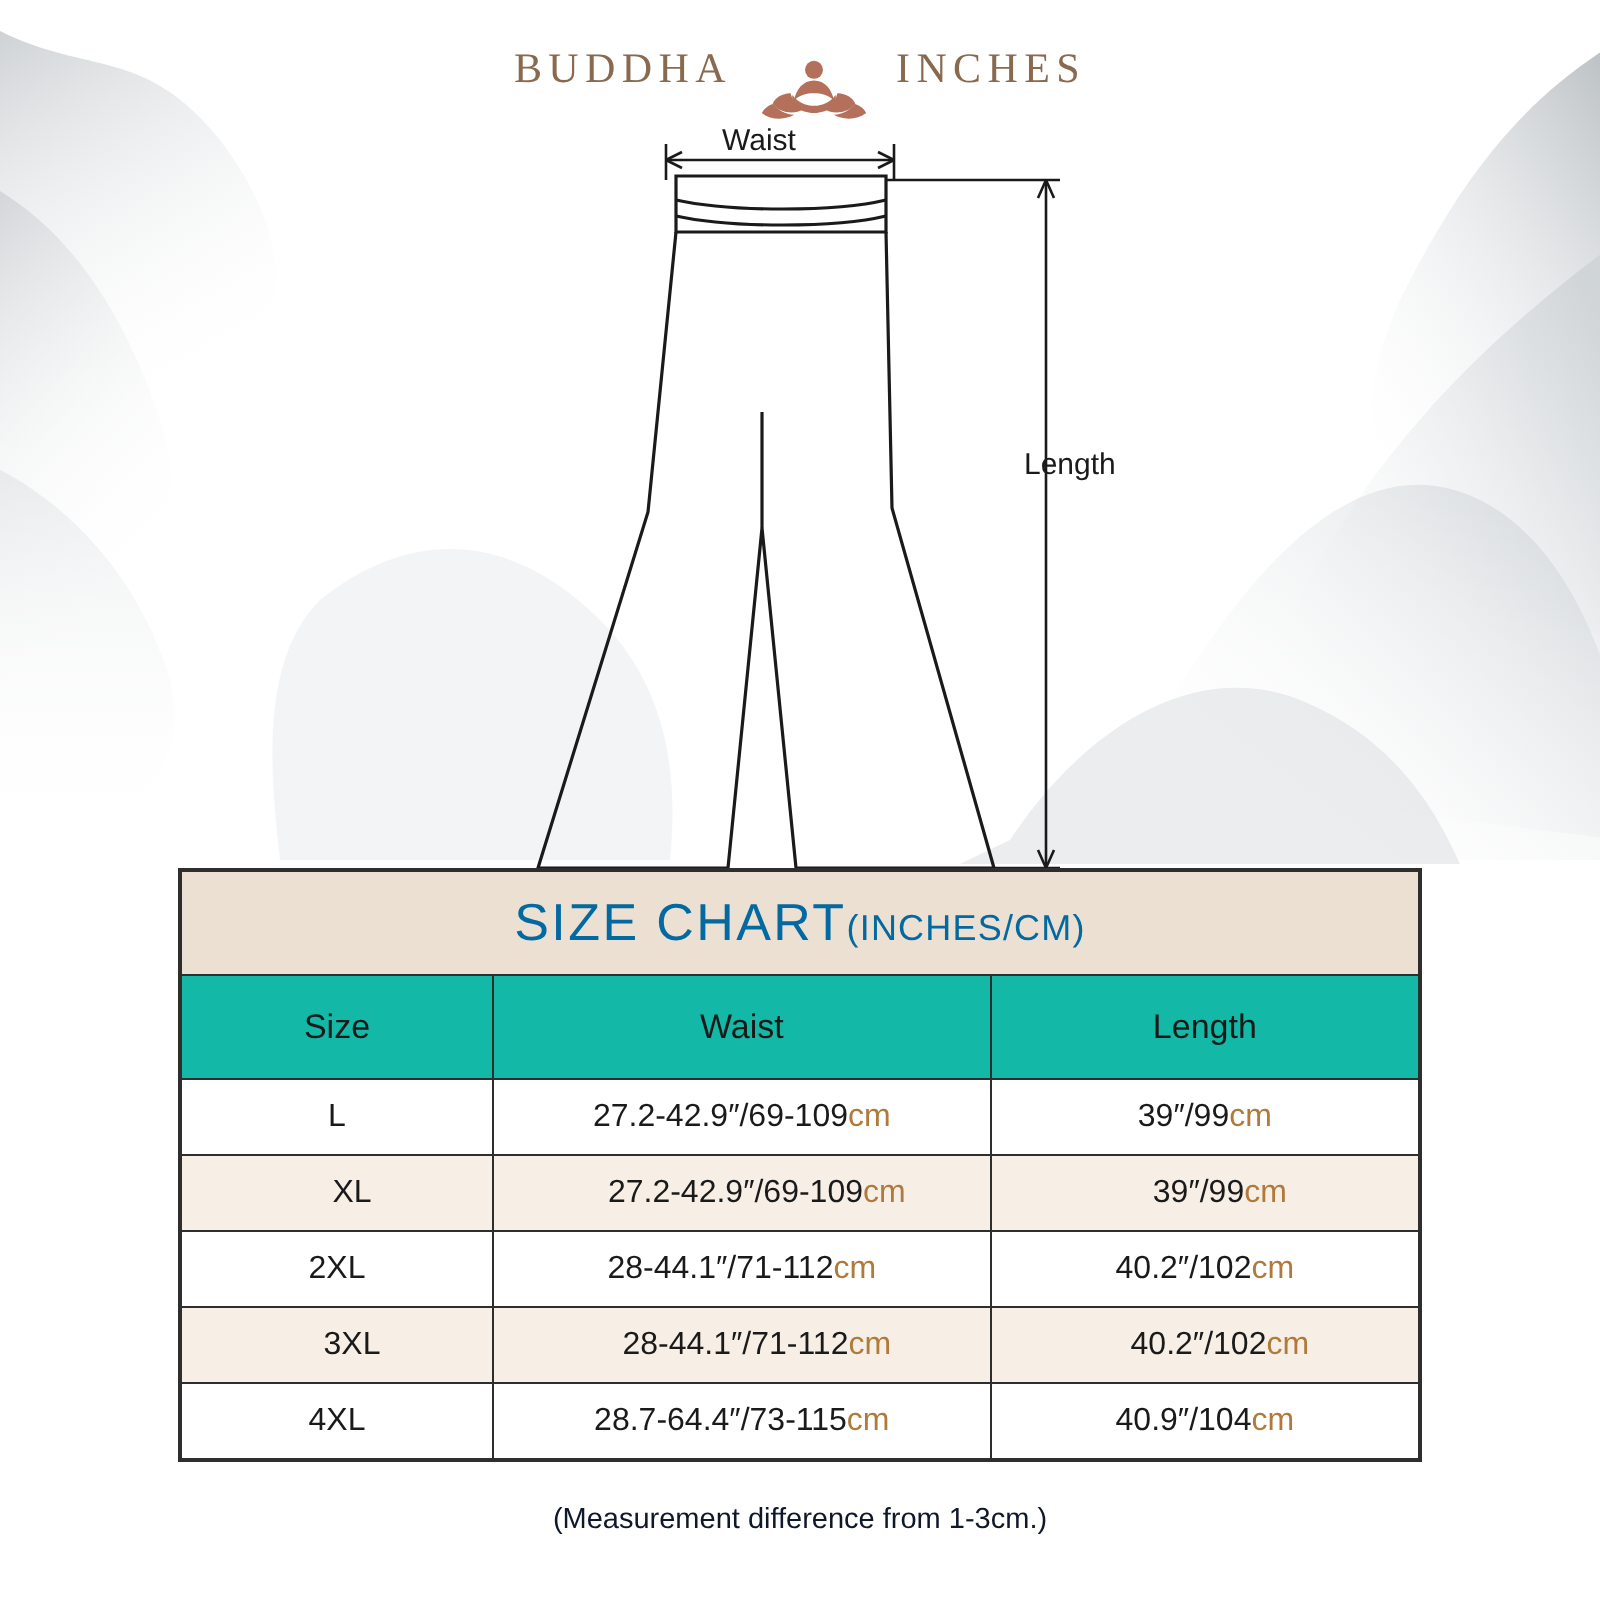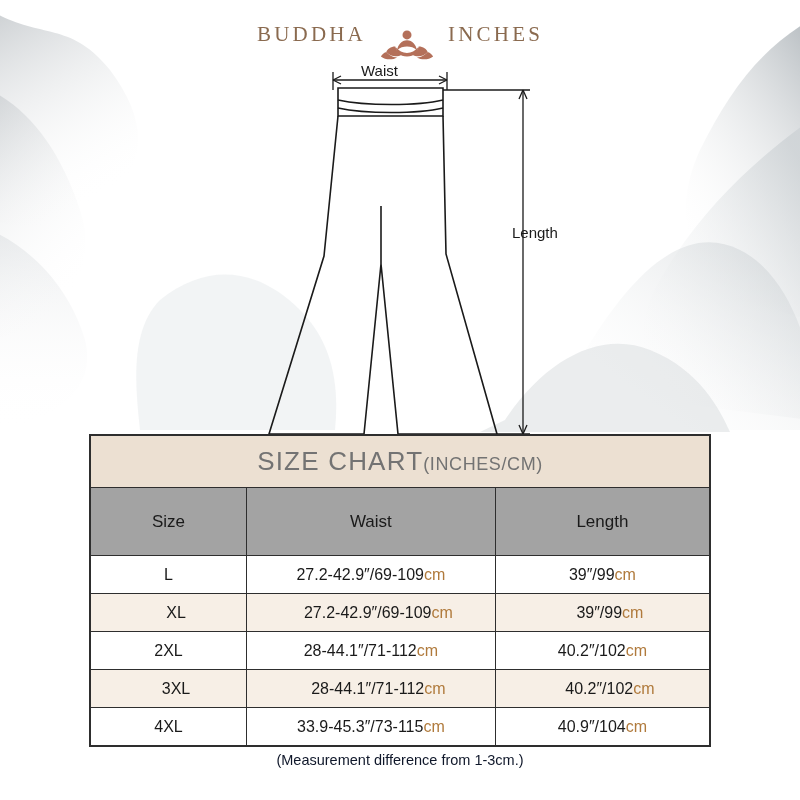--- a/index.html
+++ b/index.html
@@ -90,36 +90,36 @@
     padding: 0;
     border-left: none;
     border-right: none;
     border-top: none;
   }
   .title-inner {
     display: flex;
     align-items: baseline;
     justify-content: center;
     gap: 0px;
-    color: #737373;
+    color: #0369a1;
   }
   .title-main {
     font-size: 26px;
     letter-spacing: 1.2px;
     font-weight: 400;
   }
   .title-sub {
     font-size: 18px;
     letter-spacing: 0.6px;
   }
   .head-row td {
-    height: 68px;
+    height: 52px;
     font-size: 17px;
     color: #1a1a1a;
-    background: #a3a3a3;
+    background: #14b8a6;
   }
   .data-row td {
     height: 38px;
     font-size: 16px;
     color: #1a1a1a;
   }
   .row-alt td { background: #f7efe6; padding-left: 16px; }
   .row-plain td { background: #ffffff; }
   .cm { color: #b07a3c; }
   .col-size { width: 25.2%; }
@@ -261,21 +261,21 @@
         </tr>
 
         <tr class="data-row row-alt">
           <td>3XL</td>
           <td><span>28-44.1″/71-112</span><span class="cm">cm</span></td>
           <td><span>40.2″/102</span><span class="cm">cm</span></td>
         </tr>
 
         <tr class="data-row row-plain">
           <td>4XL</td>
-          <td><span>33.9-45.3″/73-115</span><span class="cm">cm</span></td>
+          <td><span>28.7-64.4″/73-115</span><span class="cm">cm</span></td>
           <td><span>40.9″/104</span><span class="cm">cm</span></td>
         </tr>
       </tbody>
     </table>
   </div>
 
   <div class="footnote">(Measurement difference from 1-3cm.)</div>
 </div>
 
 </body></html>

